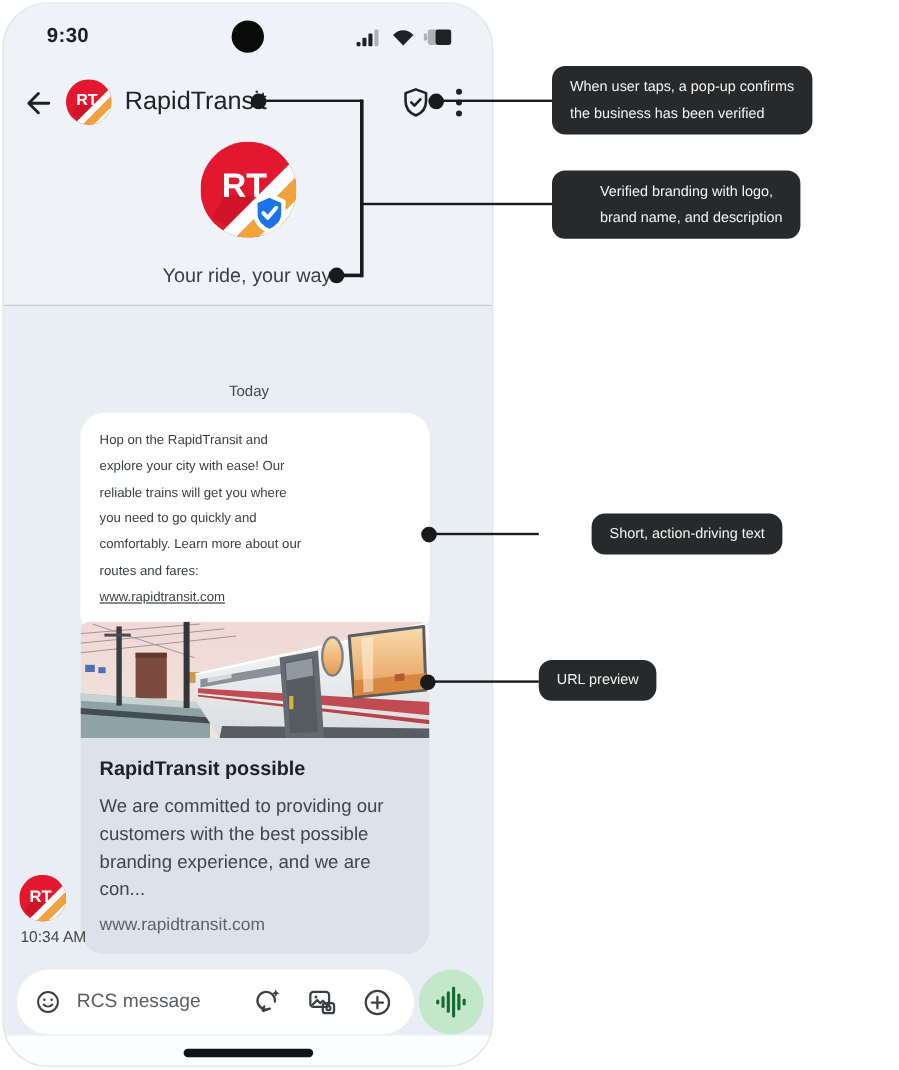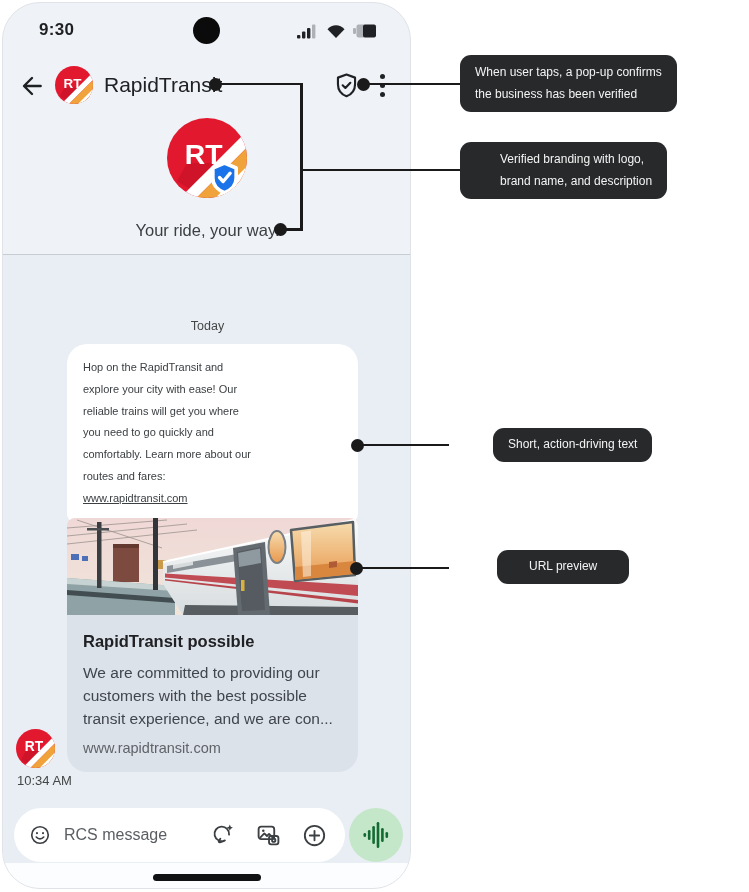--- a/index.html
+++ b/index.html
@@ -208,21 +208,21 @@
         <ellipse cx="210" cy="29" rx="8.5" ry="16" fill="url(#win)" stroke="#7A8084" stroke-width="2"></ellipse>
         <polygon points="224,12 286,4 288,57 228,63" fill="url(#win)" stroke="#585F63" stroke-width="2.5" stroke-linejoin="round"></polygon>
         <polygon points="228,49 288,43 288,56 228,62" fill="#D9873F"></polygon>
         <polygon points="262,44 270,43 270,49 262,50" fill="#B05A36"></polygon>
         <polygon points="234,14 244,12.6 244,58 236,59" fill="#FDF3E2" opacity="0.55"></polygon>
       </svg>
       <div class="card-body">
         <div class="card-title">RapidTransit possible</div>
         <div class="card-desc">We are committed to providing our
 customers with the best possible
-transit experience, and we are con...</div>
+branding experience, and we are con...</div>
         <div class="card-url">www.rapidtransit.com</div>
       </div>
     </div>
 
     <svg class="avatar" viewBox="0 0 48 48">
       <defs>
           <clipPath id="clipC">
             <circle cx="24" cy="24" r="24"></circle>
           </clipPath>
         </defs>
@@ -292,15 +292,15 @@
   <div class="line" style="left:301px; top:168.75px; width:159px; height:2.5px;"></div>
   <div class="line" style="left:368px; top:82.75px; width:92px; height:2.5px;"></div>
   <div class="line" style="left:362px; top:443.75px; width:87px; height:2.5px;"></div>
   <div class="line" style="left:361px; top:566.75px; width:88px; height:2.5px;"></div>
 
   <div class="callout" style="left:460px; top:55px;">When user taps, a pop-up confirms
 the business has been verified</div>
   <div class="callout" style="left:460px; top:142px;padding-left:40px;">Verified branding with logo,
 brand name, and description</div>
   <div class="callout" style="left:449px; top:428px; padding:6px 15px;margin-left:44px;">Short, action-driving text</div>
-  <div class="callout" style="left:449px; top:550px; padding:6px 32px;margin-left:48px;">URL preview</div>
+  <div class="callout" style="left:449px; top:550px; padding:6px 15px;">URL preview</div>
 
 </div>
 
 </body></html>

